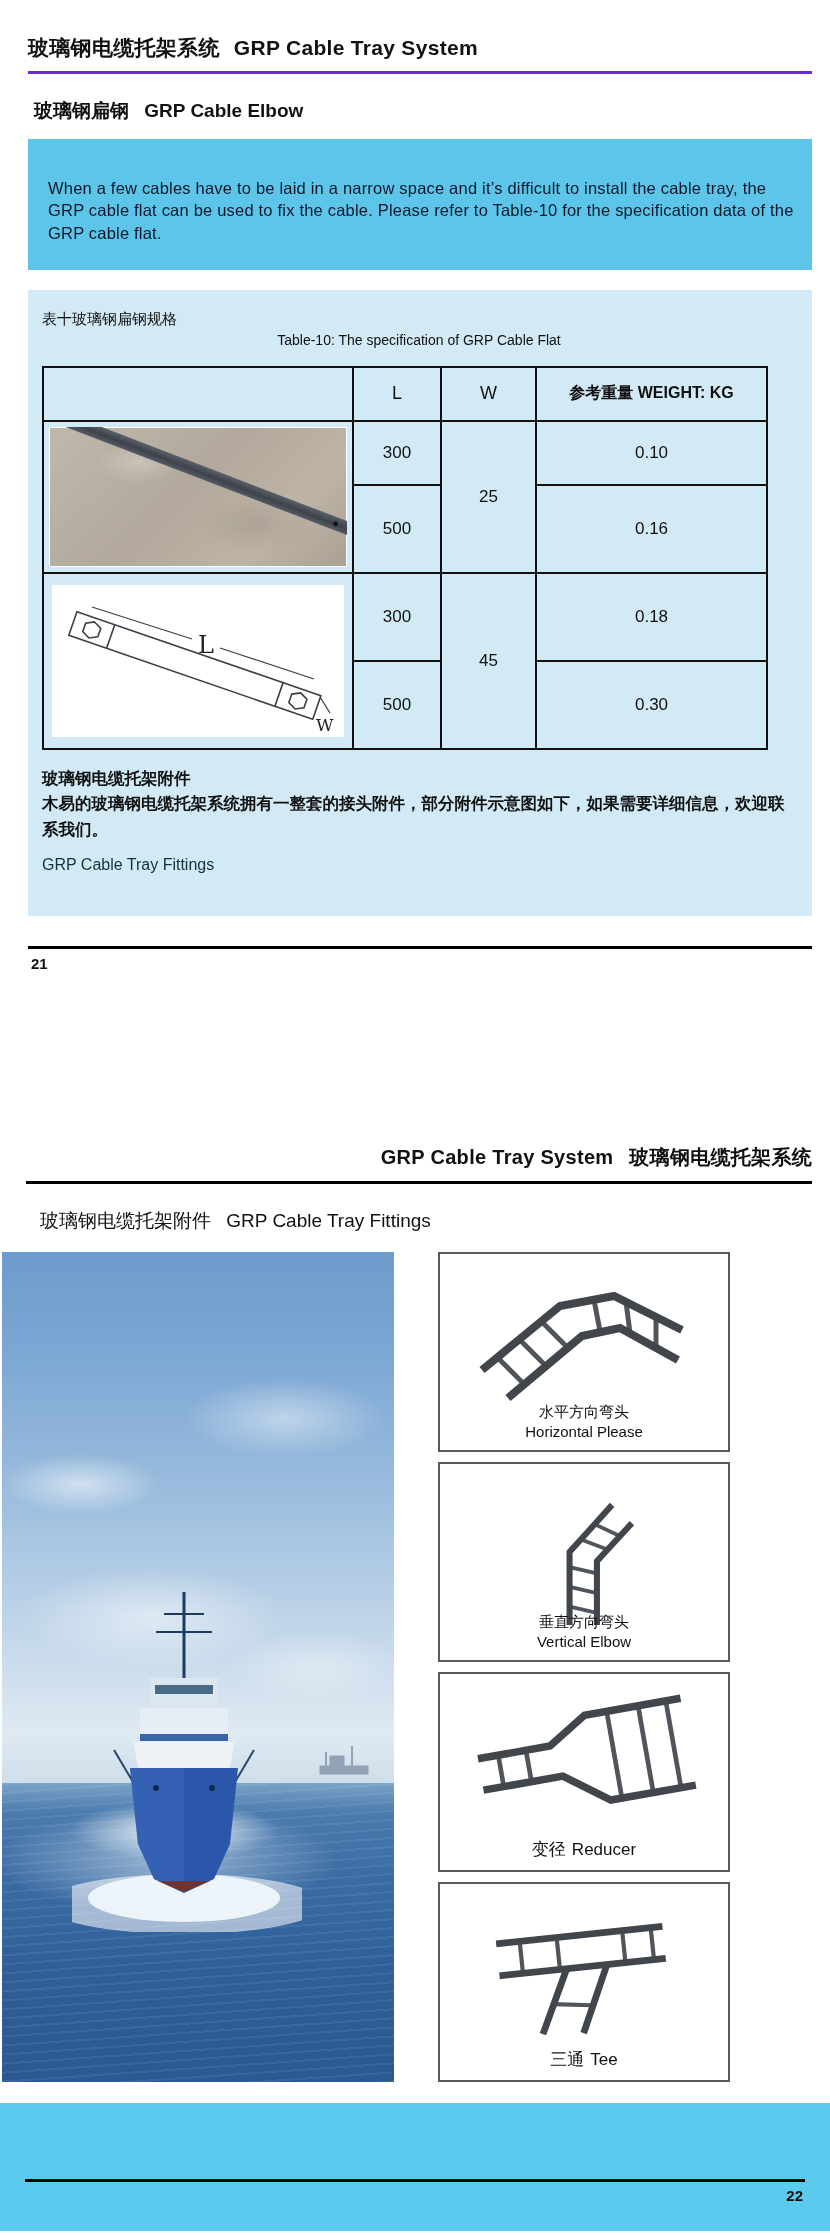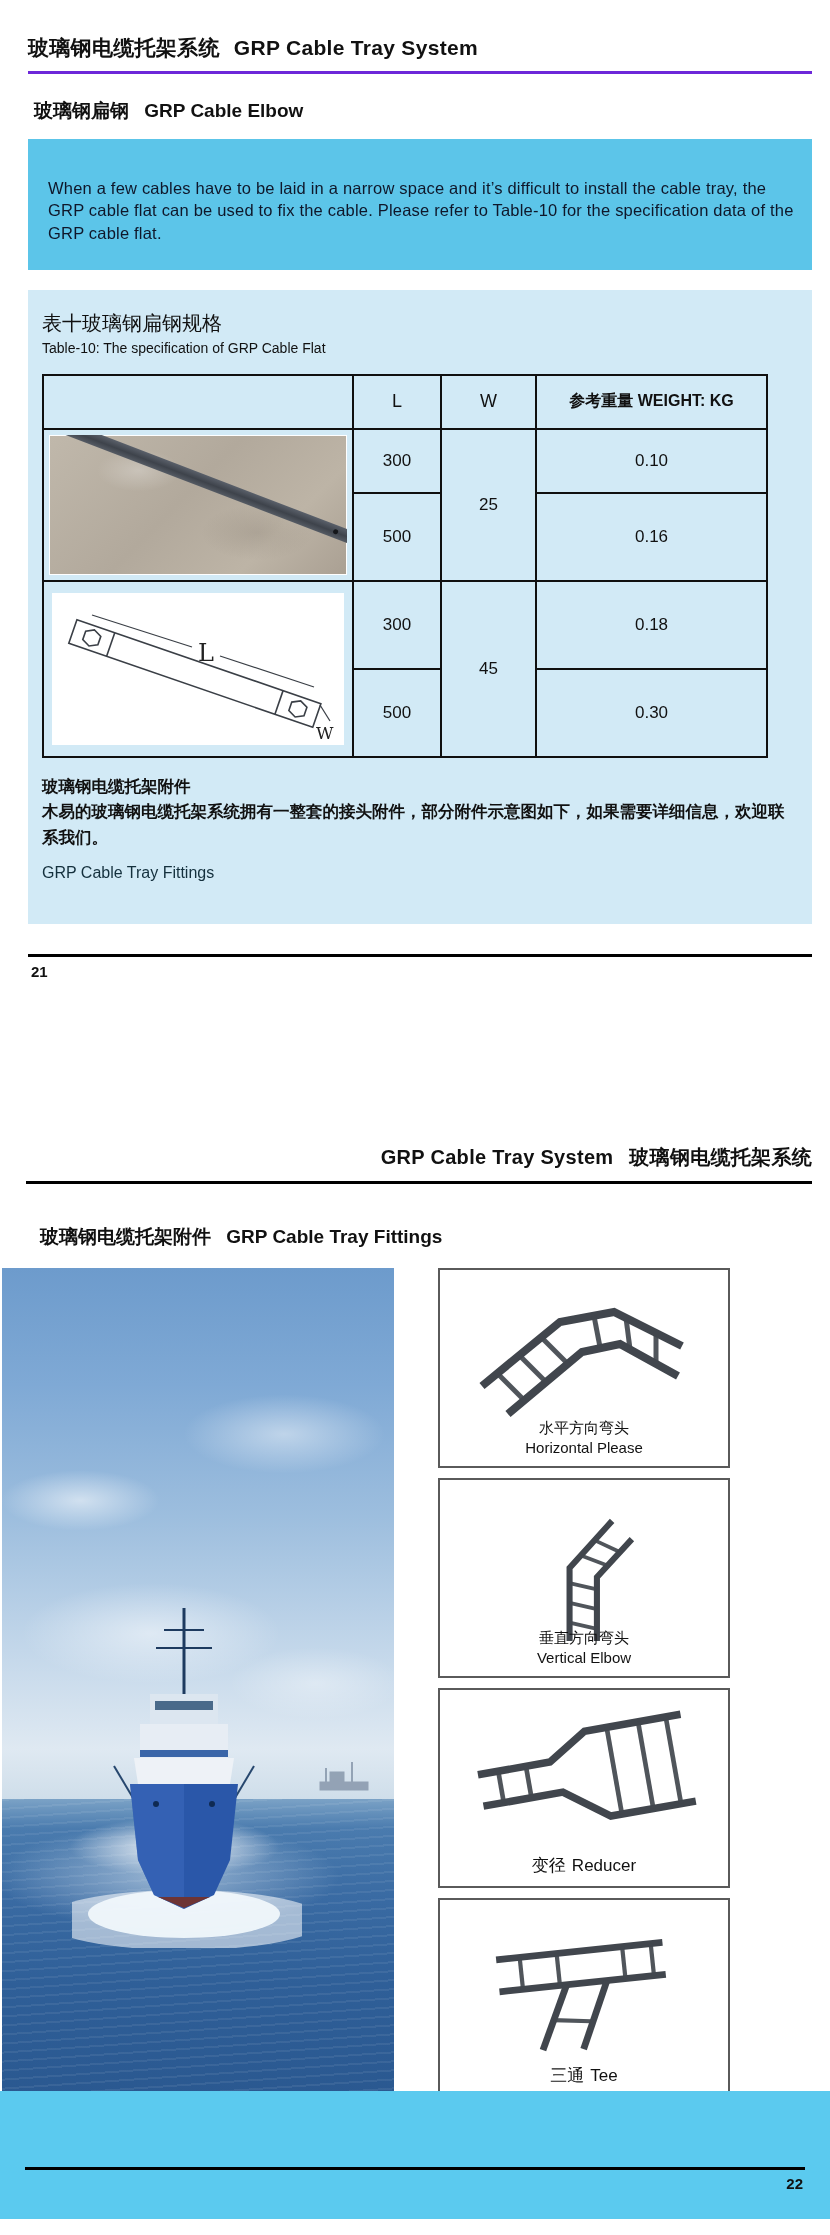--- a/index.html
+++ b/index.html
@@ -14,22 +14,22 @@
              font-weight:bold;font-size:21px;letter-spacing:.3px;}
   .p1-header .zh{margin-right:8px;}
   .section-title{margin:24px 0 0 6px;font-weight:bold;font-size:19px;}
   .section-title .zh{margin-right:10px;}
 
   .box-dark{margin-top:15px;background:#5cc5e9;padding:24px 16px 26px 20px;}
   .box-dark .zh{font-weight:bold;font-size:17.5px;line-height:1.6;margin:0;}
   .box-dark .en{margin:14px 0 0 0;font-size:16.5px;line-height:1.35;color:#0f172a;letter-spacing:.2px;}
 
   .box-light{margin-top:20px;background:#d2eaf6;padding:20px 16px 42px 14px;}
-  .tbl-caption-zh{font-size:20px;}
-  .tbl-caption-en{font-size:14px;margin-top:3px;}
+  .tbl-caption-zh{font-size:15px;}
+  .tbl-caption-en{font-size:14px;margin-top:3px;text-align:center;}
 
   table.spec{border-collapse:collapse;margin-top:18px;table-layout:fixed;width:724px;}
   table.spec td,table.spec th{border:2px solid #101010;text-align:center;vertical-align:middle;
       font-size:17px;font-weight:normal;padding:0;}
   table.spec th{height:52px;font-size:18px;}
   table.spec th.wt{font-weight:bold;font-size:16px;}
   td.hr1{height:62px;}
   td.hr2{height:86px;}
   td.img-cell{background:#d2eaf6;}
   .photo-wrap{margin:5px;height:140px;background:#fff;position:relative;overflow:hidden;}
@@ -50,21 +50,21 @@
   .notes .en-title{margin:14px 0 0 0;font-size:16px;color:#14303d;}
   .notes .en-body{margin:2px 0 0 0;font-size:16px;line-height:1.35;color:#14303d;}
 
   .p1-rule{border-top:3px solid #000;margin-top:30px;}
   .pagenum-left{margin:6px 0 0 3px;font-weight:bold;font-size:15px;}
 
   
   .p2-header{margin:34px 18px 16px 26px;text-align:right;font-weight:bold;font-size:20px;
              padding-bottom:10px;border-bottom:3px solid #000;letter-spacing:.3px;}
   .p2-header .en{margin-right:10px;}
-  .p2-section{margin:40px 0 0 40px;font-weight:bold;font-size:19px;}
+  .p2-section{margin:24px 0 0 40px;font-weight:normal;font-size:19px;}
   .p2-section .zh{margin-right:10px;}
   .p2-content{display:flex;margin-top:18px;padding-left:2px;gap:44px;align-items:flex-start;}
 
   .ship{width:392px;height:830px;position:relative;overflow:hidden;flex:none;}
   .sky{position:absolute;inset:0;background:
       radial-gradient(110px 42px at 20% 28%, rgba(255,255,255,.55), transparent 72%),
       radial-gradient(140px 55px at 72% 20%, rgba(255,255,255,.45), transparent 72%),
       radial-gradient(180px 70px at 38% 44%, rgba(255,255,255,.5), transparent 72%),
       radial-gradient(120px 50px at 80% 50%, rgba(255,255,255,.35), transparent 72%),
       linear-gradient(180deg,#6d9bcc 0%,#7fa9d5 14%,#9dbede 30%,#c3d7ea 46%,#dfe9f2 58%,#cfdeea 64%);}
@@ -77,21 +77,21 @@
   .ship svg.platform{position:absolute;right:18px;top:488px;opacity:.85;}
 
   .panels{display:flex;flex-direction:column;gap:10px;width:292px;flex:none;}
   .panel{height:200px;border:2px solid #5a5a5a;background:#fff;position:relative;box-sizing:border-box;}
   .panel svg{position:absolute;left:50%;transform:translateX(-50%);top:12px;}
   .cap{position:absolute;left:0;right:0;bottom:9px;text-align:center;font-size:15px;line-height:1.3;color:#111;}
   .cap .zh{display:block;}
   .cap.inline{font-size:17px;}
   .cap.inline .zh{display:inline;margin-right:6px;}
 
-  .footer-band{position:absolute;left:0;right:0;bottom:16px;height:128px;background:#5bcaef;}
+  .footer-band{position:absolute;left:0;right:0;bottom:4px;height:128px;background:#5bcaef;}
   .footer-rule{position:absolute;top:76px;left:25px;right:25px;border-top:3px solid #000;}
   .footer-num{position:absolute;top:84px;right:27px;font-weight:bold;font-size:15px;}
 
   .ladder{stroke:#41464d;fill:none;}
   .ladder .rail{stroke-width:8px;}
   .ladder .rung{stroke-width:5px;opacity:.92;}
 </style>
 </head>
 <body>
 

